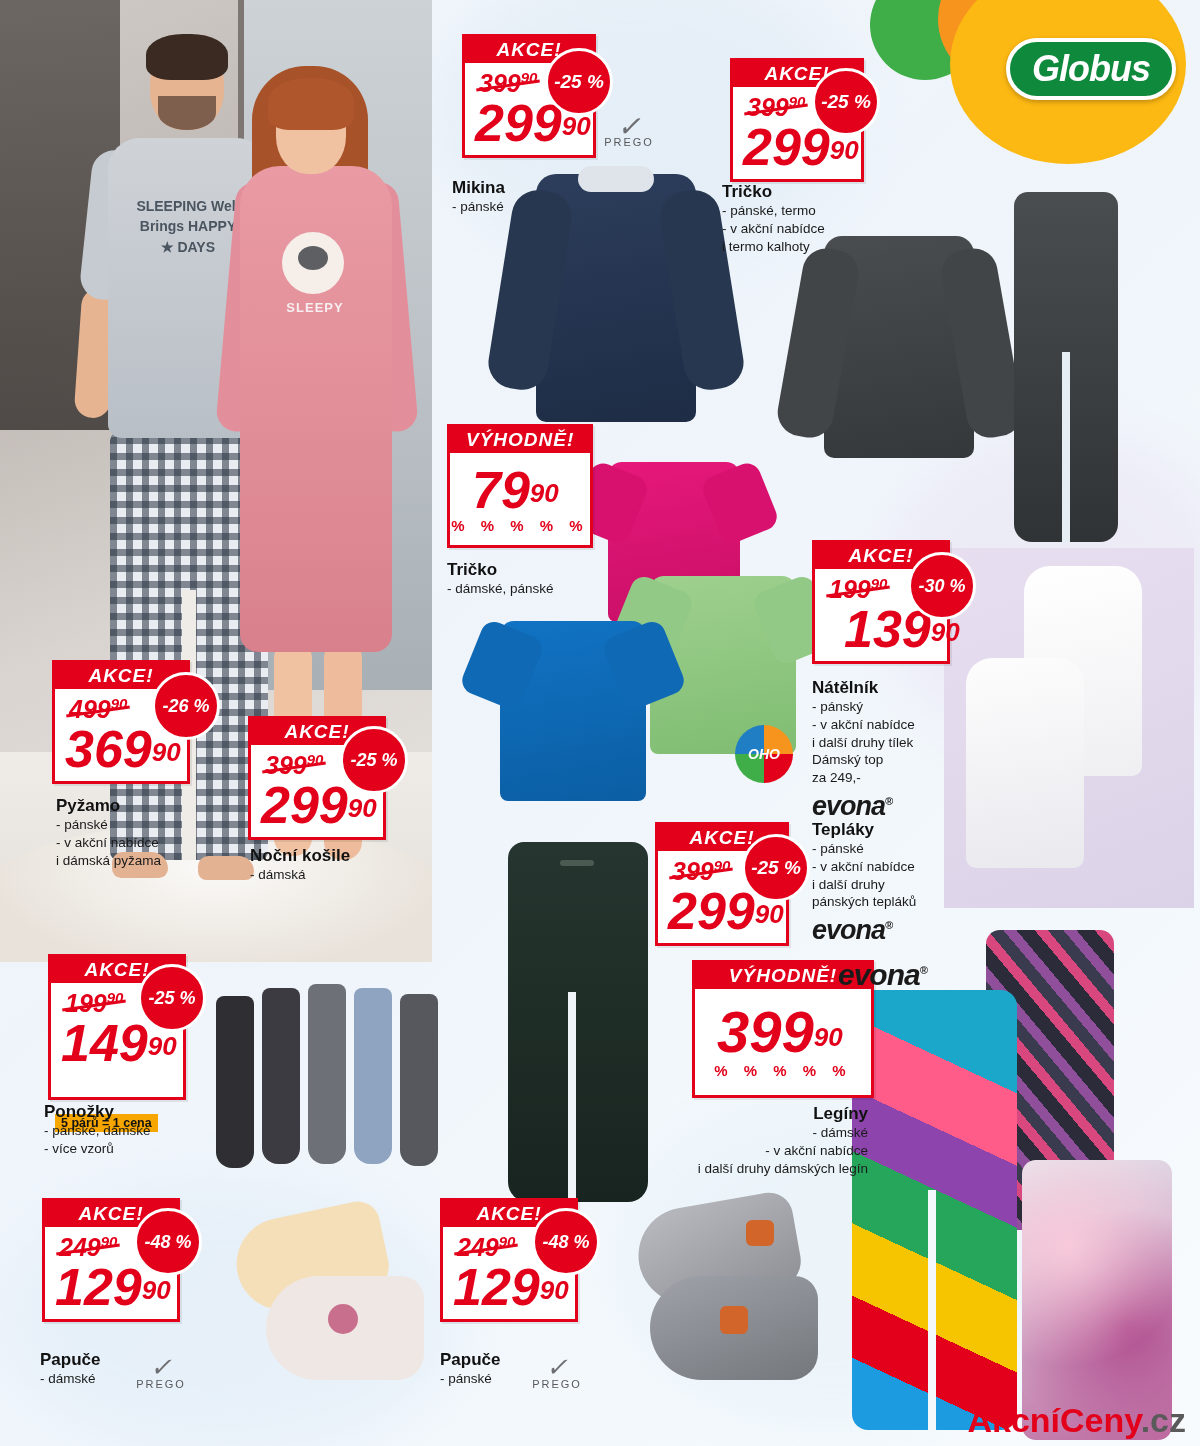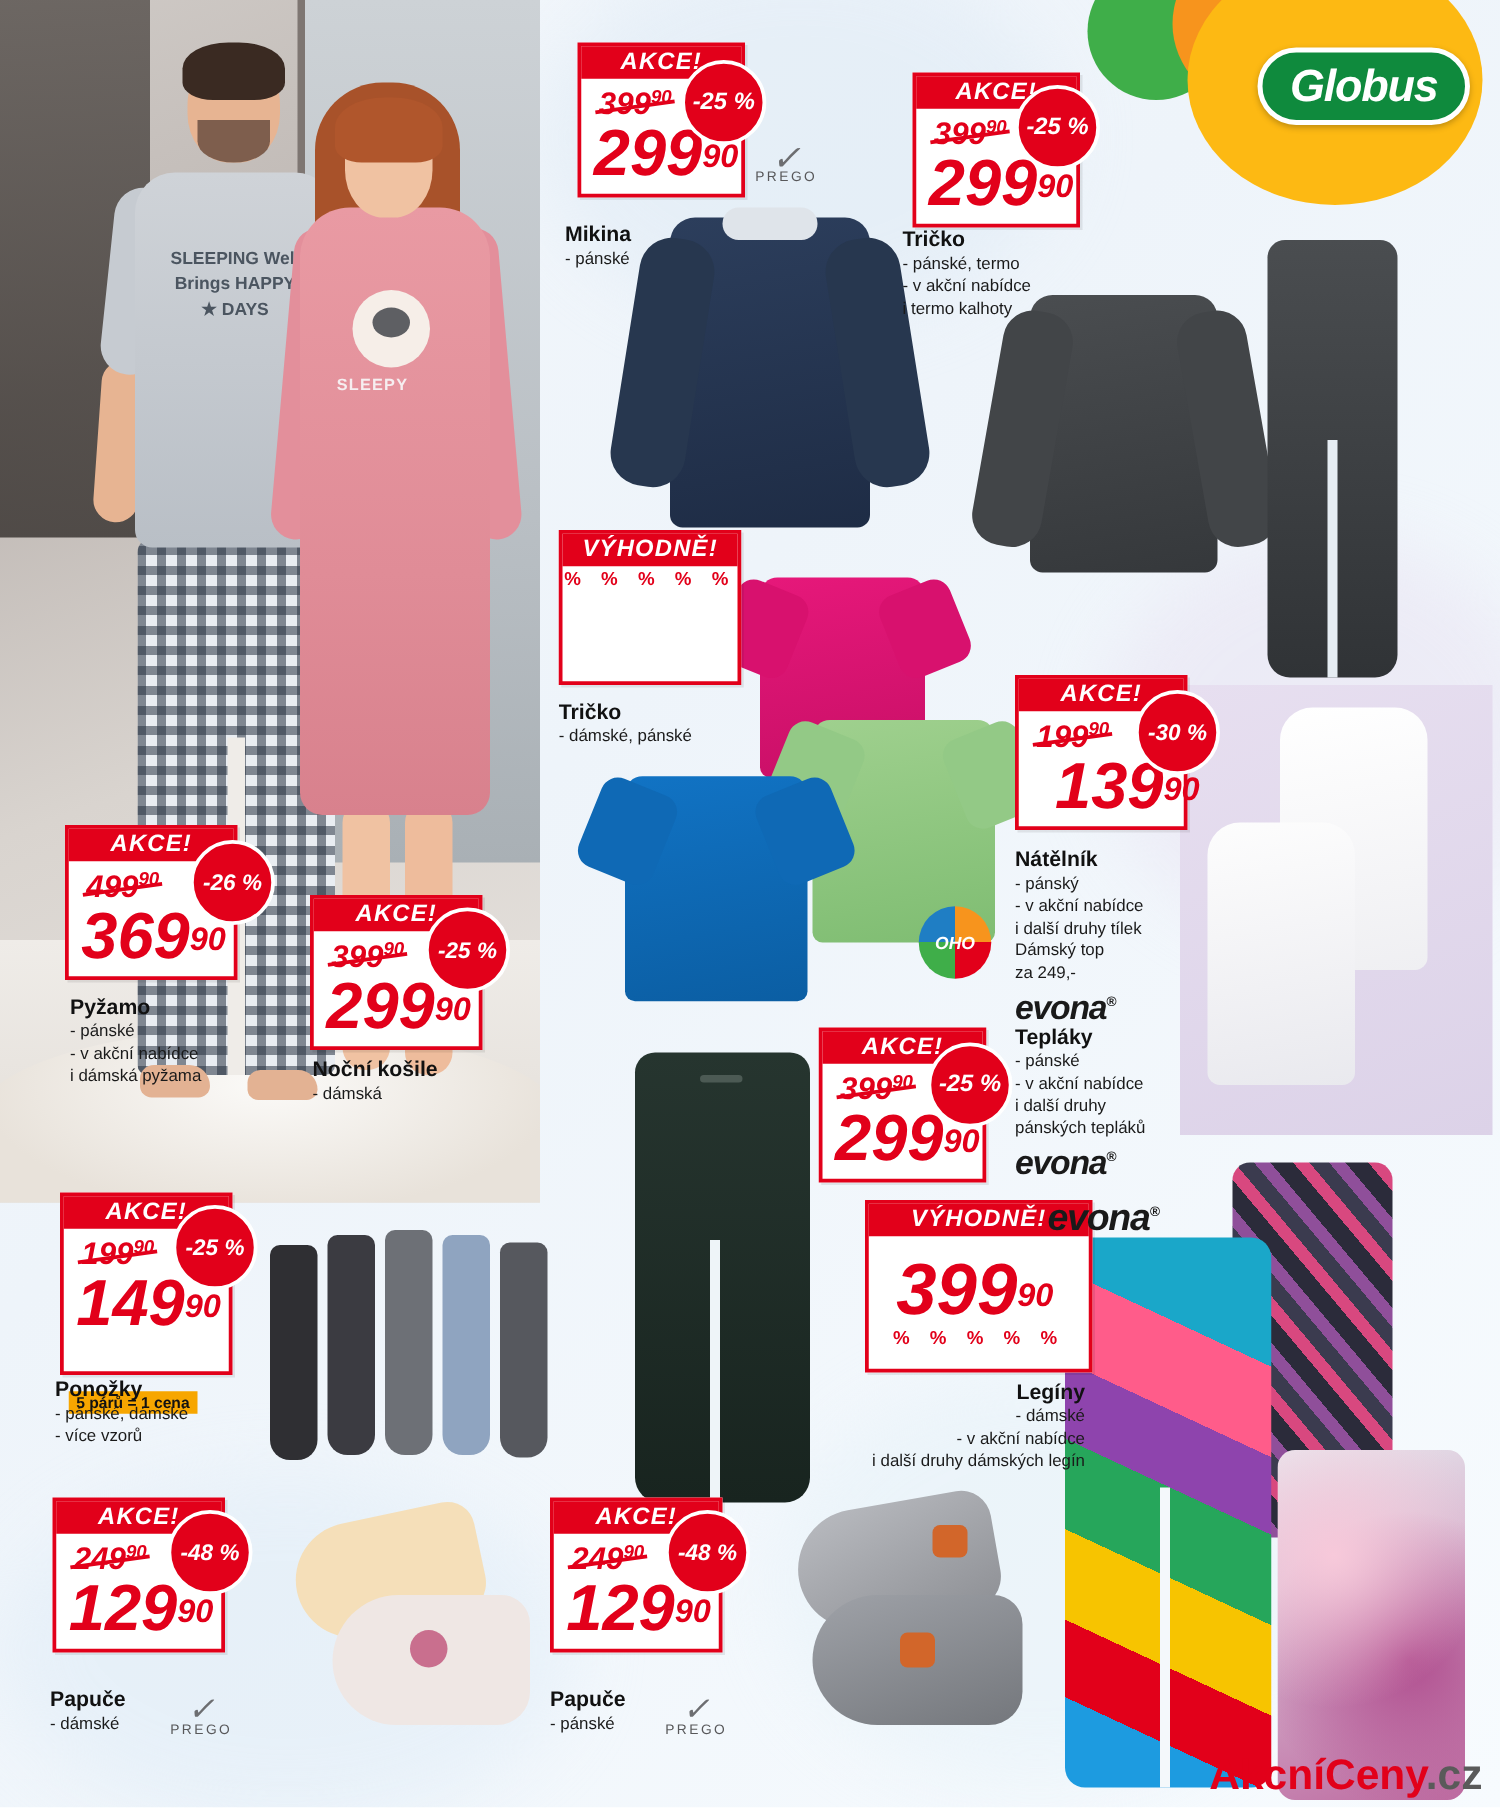--- a/index.html
+++ b/index.html
@@ -97,21 +97,21 @@
   .w-hair-front { position:absolute; left:268px; top:78px; width:86px; height:52px; background:#b0562c; border-radius:46% 46% 25% 25%; }
   .w-gown {
     position:absolute; left:240px; top:166px; width:152px; height:486px;
     background: linear-gradient(180deg,#e99aa3,#e08c97 60%, #d8818d);
     border-radius: 40px 40px 18px 18px;
   }
   .w-sleeve-l { position:absolute; left:226px; top:182px; width:40px; height:250px; background:#e38f9b; border-radius:20px; transform:rotate(5deg); }
   .w-sleeve-r { position:absolute; left:368px; top:182px; width:40px; height:250px; background:#e38f9b; border-radius:20px; transform:rotate(-5deg); }
   .w-sheep { position:absolute; left:282px; top:232px; width:62px; height:62px; background:#f6eee8; border-radius:50%; }
   .w-sheep:before { content:""; position:absolute; left:16px; top:14px; width:30px; height:24px; background:#5e5f63; border-radius:50%; }
-  .w-sleepy { position:absolute; left:255px; top:300px; width:86px; text-align:center; font-size:13px; font-weight:bold; color:#f6eef0; letter-spacing:1px; }
+  .w-sleepy { position:absolute; left:272px; top:300px; width:86px; text-align:center; font-size:13px; font-weight:bold; color:#f6eef0; letter-spacing:1px; }
   .w-legs { position:absolute; left:268px; top:640px; width:100px; height:224px; }
   .w-leg-l { position:absolute; left:6px; top:0; width:38px; height:216px; background:#f0c2a2; border-radius:18px; }
   .w-leg-r { position:absolute; left:56px; top:0; width:38px; height:220px; background:#eebc9c; border-radius:18px; }
 
   
   .logo-circle-wrap { position:absolute; right:0; top:0; width:340px; height:200px; overflow:hidden; }
   .logo-dot-green { position:absolute; left:10px; top:-30px; width:110px; height:110px; border-radius:50%; background:#3fae49; }
   .logo-dot-orange { position:absolute; left:78px; top:-46px; width:130px; height:130px; border-radius:50%; background:#f7941d; }
   .logo-disc { position:absolute; right:14px; top:-36px; width:236px; height:200px; border-radius:50%; background:#fdb913; }
   .logo-badge {
@@ -295,20 +295,23 @@
     <div style="position:absolute; left:142px; top:22px; width:64px; height:76px; background:#93c986; border-radius:14px; transform:rotate(-22deg);"></div>
   </div>
   <div class="garment" style="left:470px; top:605px; width:210px; height:210px;">
     <div style="position:absolute; left:30px; top:16px; width:146px; height:180px; background:linear-gradient(170deg,#1173c4,#0b5ea3); border-radius:14px 14px 8px 8px;"></div>
     <div style="position:absolute; left:0px; top:22px; width:64px; height:76px; background:#0f69b5; border-radius:14px; transform:rotate(22deg);"></div>
     <div style="position:absolute; left:142px; top:22px; width:64px; height:76px; background:#0f69b5; border-radius:14px; transform:rotate(-22deg);"></div>
   </div>
 
   <div class="tag" style="left:447px; top:424px; width:140px; height:118px;">
     <div class="tag-head vyhodne">VÝHODNĚ!</div>
+    <div class="new-price" style="padding:14px 0 0 22px;">
+      <span class="int">79</span><span class="dec">90</span>
+    </div>
     <div class="pct-row" style="margin-top:2px;">% % % % %</div>
   </div>
   <div style="position:absolute; left:447px; top:560px;">
     <div class="prod-title">Tričko</div>
     <div class="prod-desc" style="white-space:pre-line;">- dámské, pánské</div>
   </div>
 
   <div class="oho" style="left:735px; top:725px;">OHO</div>
 
   <div class="garment" style="left:944px; top:548px; width:250px; height:360px; background:linear-gradient(160deg,#e7dff0,#dcd2e8); ">

